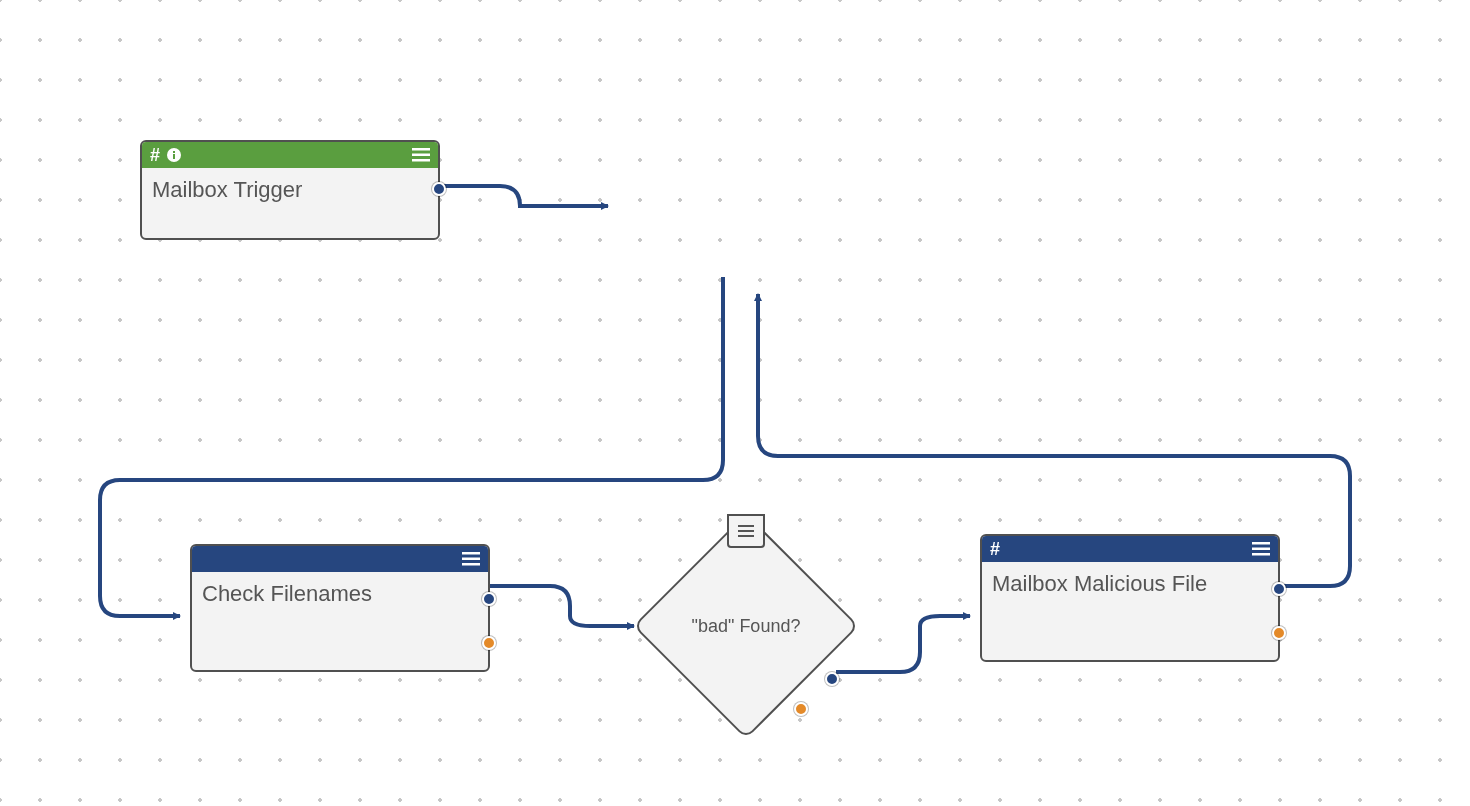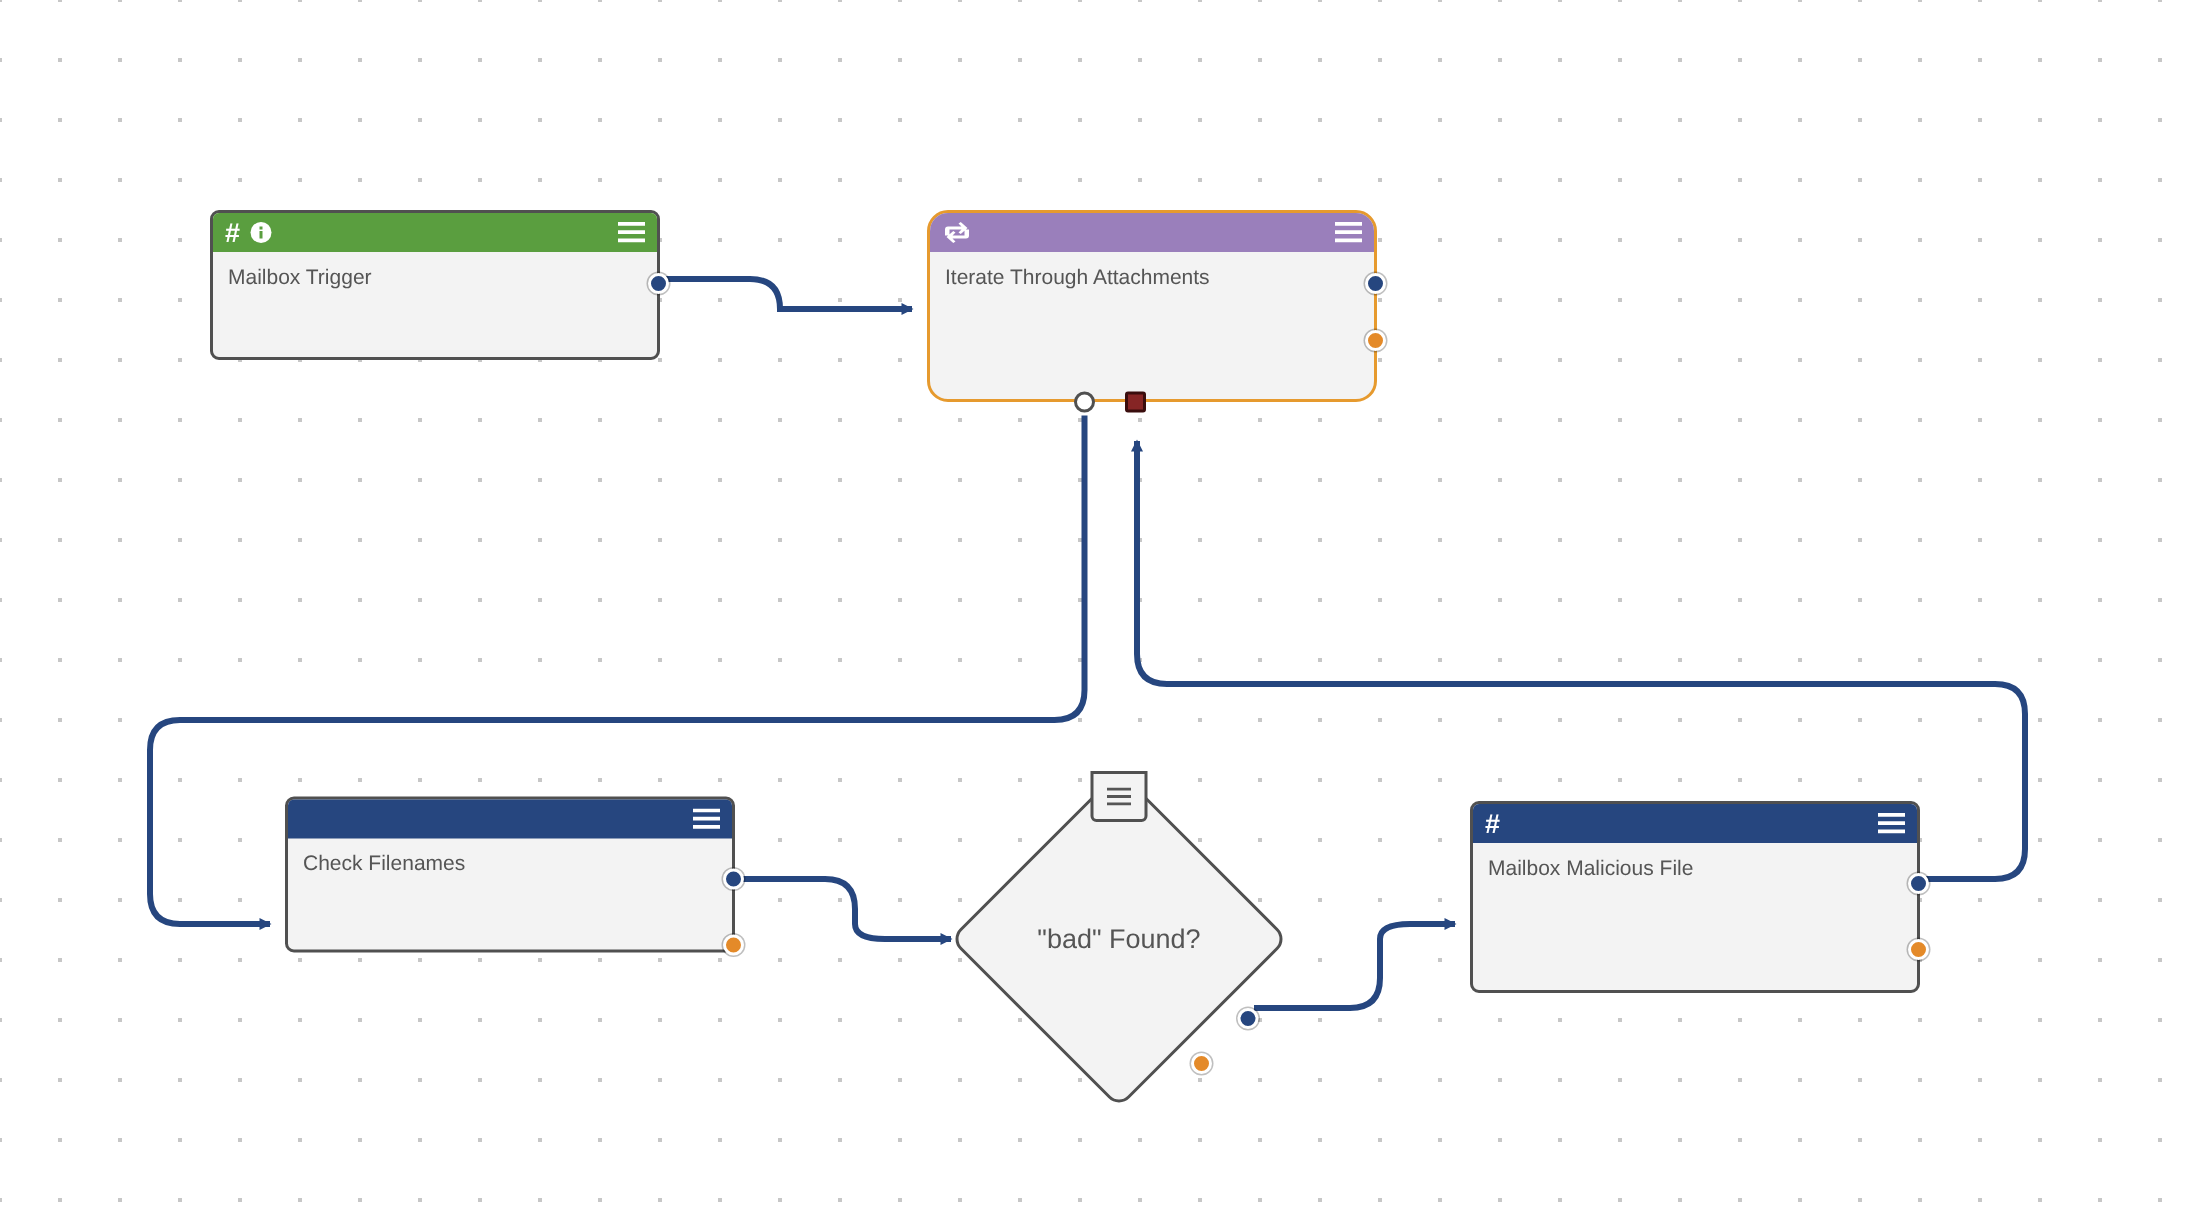--- a/index.html
+++ b/index.html
@@ -53,21 +53,21 @@
   .header.purple { background: #9a7fbb; }
   .header.blue   { background: #26467f; }
   .header .left-icons { display: flex; align-items: center; gap: 6px; }
   .header .hash { font-size: 18px; font-weight: 700; line-height: 1; }
   .header .menu-icon svg { display: block; }
   .info-icon svg, .retweet-icon svg { display: block; }
 
   .node .body {
     padding: 8px 10px 10px 10px;
     color: #555555;
-    font-size: 14px;
+    font-size: 22px;
     line-height: 1.25;
     min-height: 60px;
     box-sizing: border-box;
   }
   .node.tall .body { min-height: 88px; }
 
   .port {
     position: absolute;
     width: 14px;
     height: 14px;
@@ -162,45 +162,22 @@
             <rect y="0" width="18" height="2.5" fill="#fff"></rect>
             <rect y="5.5" width="18" height="2.5" fill="#fff"></rect>
             <rect y="11" width="18" height="2.5" fill="#fff"></rect>
           </svg>
       </span>
     </div>
     <div class="body">Mailbox Trigger</div>
     <div class="port blue" style="right:-8px; top:40px;"></div>
   </div>
 
-  <div class="node selected tall" style="left:618px; top:140px; height:128px; border-radius:14px;">
-    <div class="header purple" style="border-top-left-radius:12px;border-top-right-radius:12px;">
-      <span class="left-icons">
-        <span class="retweet-icon">
-          <svg width="20" height="14" viewBox="0 0 20 14" fill="#ffffff">
-              <path d="M4 3h9l-2-2 1.5-1L17 4l-4.5 4L11 7l2-2H5v4H2V5a2 2 0 0 1 2-2zM16 11H7l2 2-1.5 1L3 10l4.5-4L9 7 7 9h8V5h3v4a2 2 0 0 1-2 2z"></path>
-            </svg>
-        </span>
-      </span>
-      <span class="menu-icon">
-        <svg width="18" height="14" viewBox="0 0 18 14">
-            <rect y="0" width="18" height="2.5" fill="#fff"></rect>
-            <rect y="5.5" width="18" height="2.5" fill="#fff"></rect>
-            <rect y="11" width="18" height="2.5" fill="#fff"></rect>
-          </svg>
-      </span>
-    </div>
-    <div class="body">Iterate Through Attachments</div>
-    <div class="port blue" style="right:-8px; top:40px;"></div>
-    <div class="port orange" style="right:-8px; top:78px;"></div>
-    <div class="port hollow" style="left:96px; bottom:-9px;"></div>
-    <div class="port square" style="left:130px; bottom:-9px;"></div>
-  </div>
-
-  <div class="node" style="left:190px; top:531px; height:104px;">
+
+  <div class="node" style="left:190px; top:544px; height:128px;">
     <div class="header blue">
       <span class="left-icons"></span>
       <span class="menu-icon">
         <svg width="18" height="14" viewBox="0 0 18 14">
             <rect y="0" width="18" height="2.5" fill="#fff"></rect>
             <rect y="5.5" width="18" height="2.5" fill="#fff"></rect>
             <rect y="11" width="18" height="2.5" fill="#fff"></rect>
           </svg>
       </span>
     </div>

